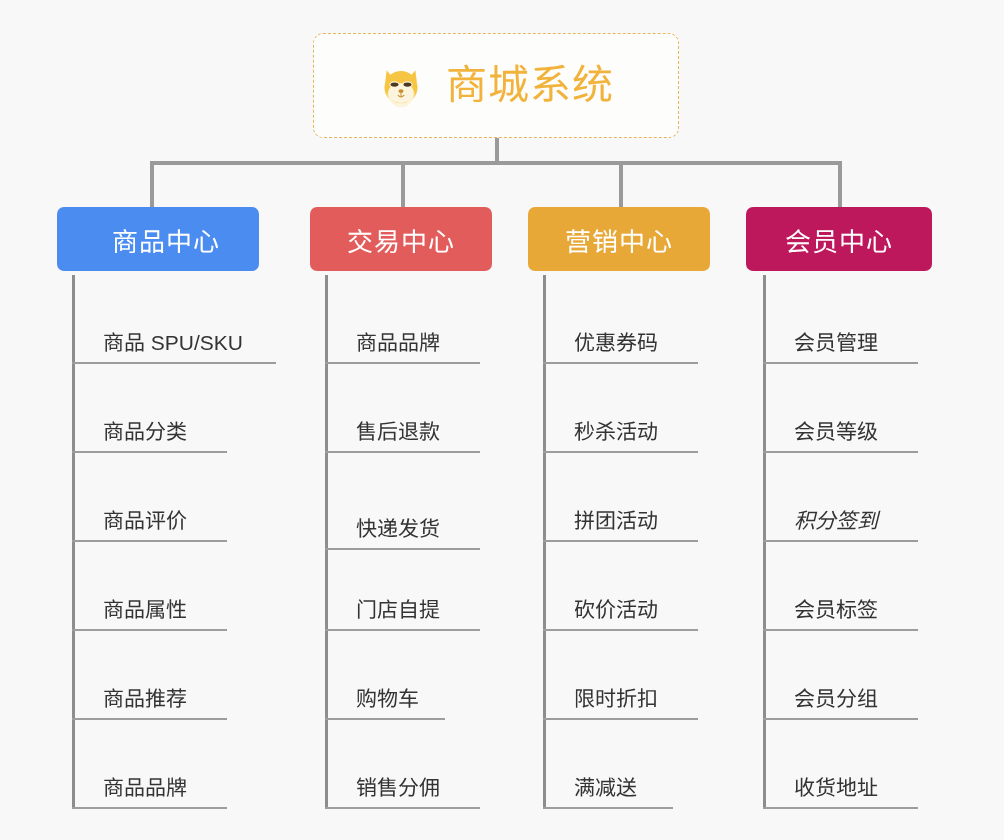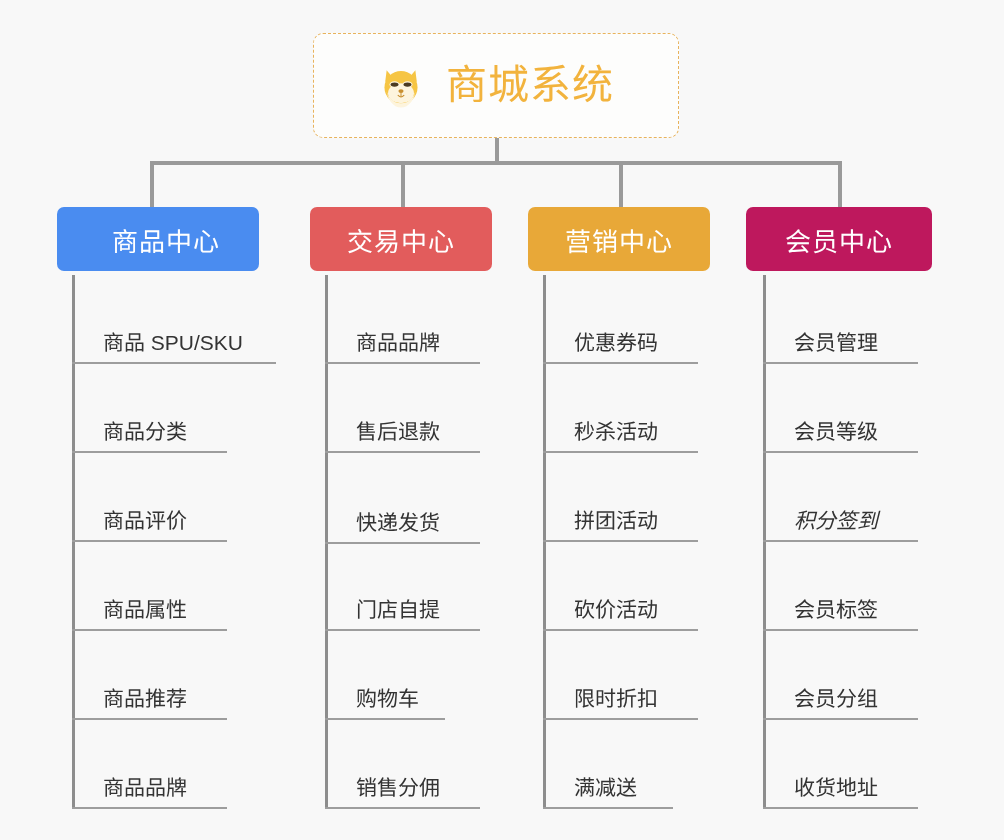--- a/index.html
+++ b/index.html
@@ -173,21 +173,21 @@
     <div class="leaf-col" style="left: 325px; width: 230px; height: 534px;">
       <div class="leaf-trunk" style="height: 534px;"></div>
       <div class="leaf-item" style="top: 0px; width: 165px;">
         <span class="leaf-label">商品品牌</span>
         <div class="leaf-underline" style="width: 155px;"></div>
       </div>
       <div class="leaf-item" style="top: 89px; width: 165px;">
         <span class="leaf-label">售后退款</span>
         <div class="leaf-underline" style="width: 155px;"></div>
       </div>
-      <div class="leaf-item" style="top: 180px; width: 165px;">
+      <div class="leaf-item" style="top: 186px; width: 165px;">
         <span class="leaf-label">快递发货</span>
         <div class="leaf-underline" style="width: 155px;"></div>
       </div>
       <div class="leaf-item" style="top: 267px; width: 165px;">
         <span class="leaf-label">门店自提</span>
         <div class="leaf-underline" style="width: 155px;"></div>
       </div>
       <div class="leaf-item" style="top: 356px; width: 130px;">
         <span class="leaf-label">购物车</span>
         <div class="leaf-underline" style="width: 120px;"></div>

